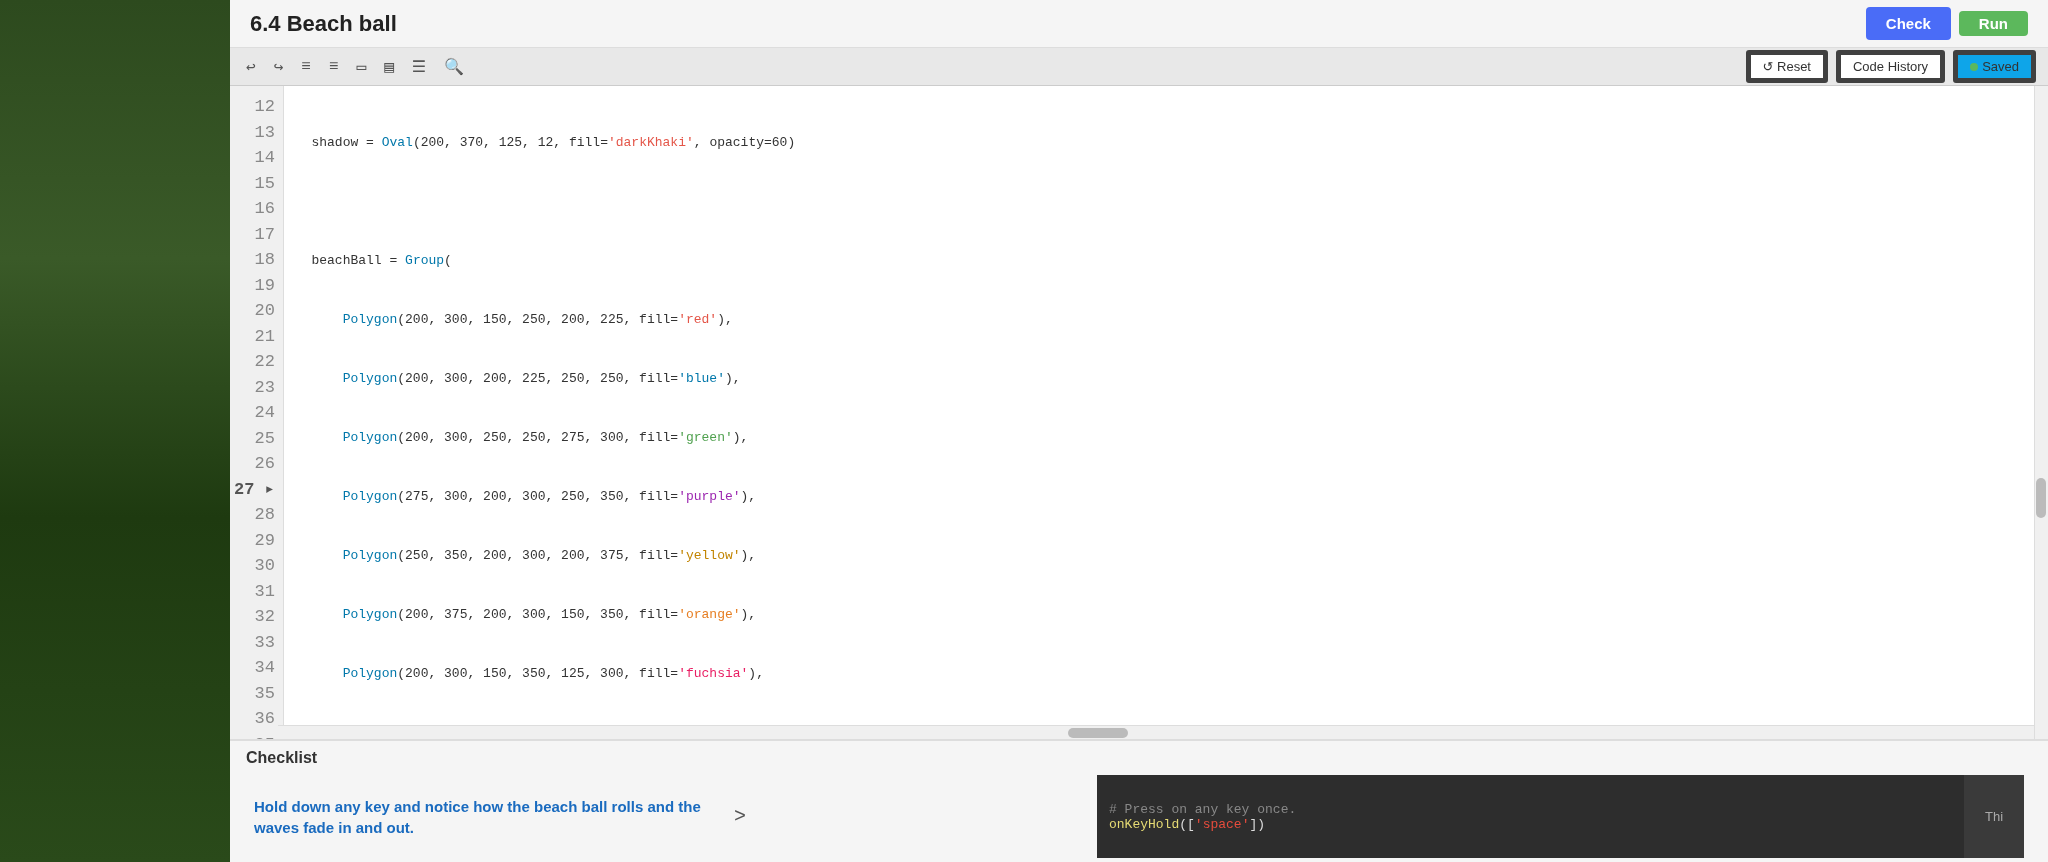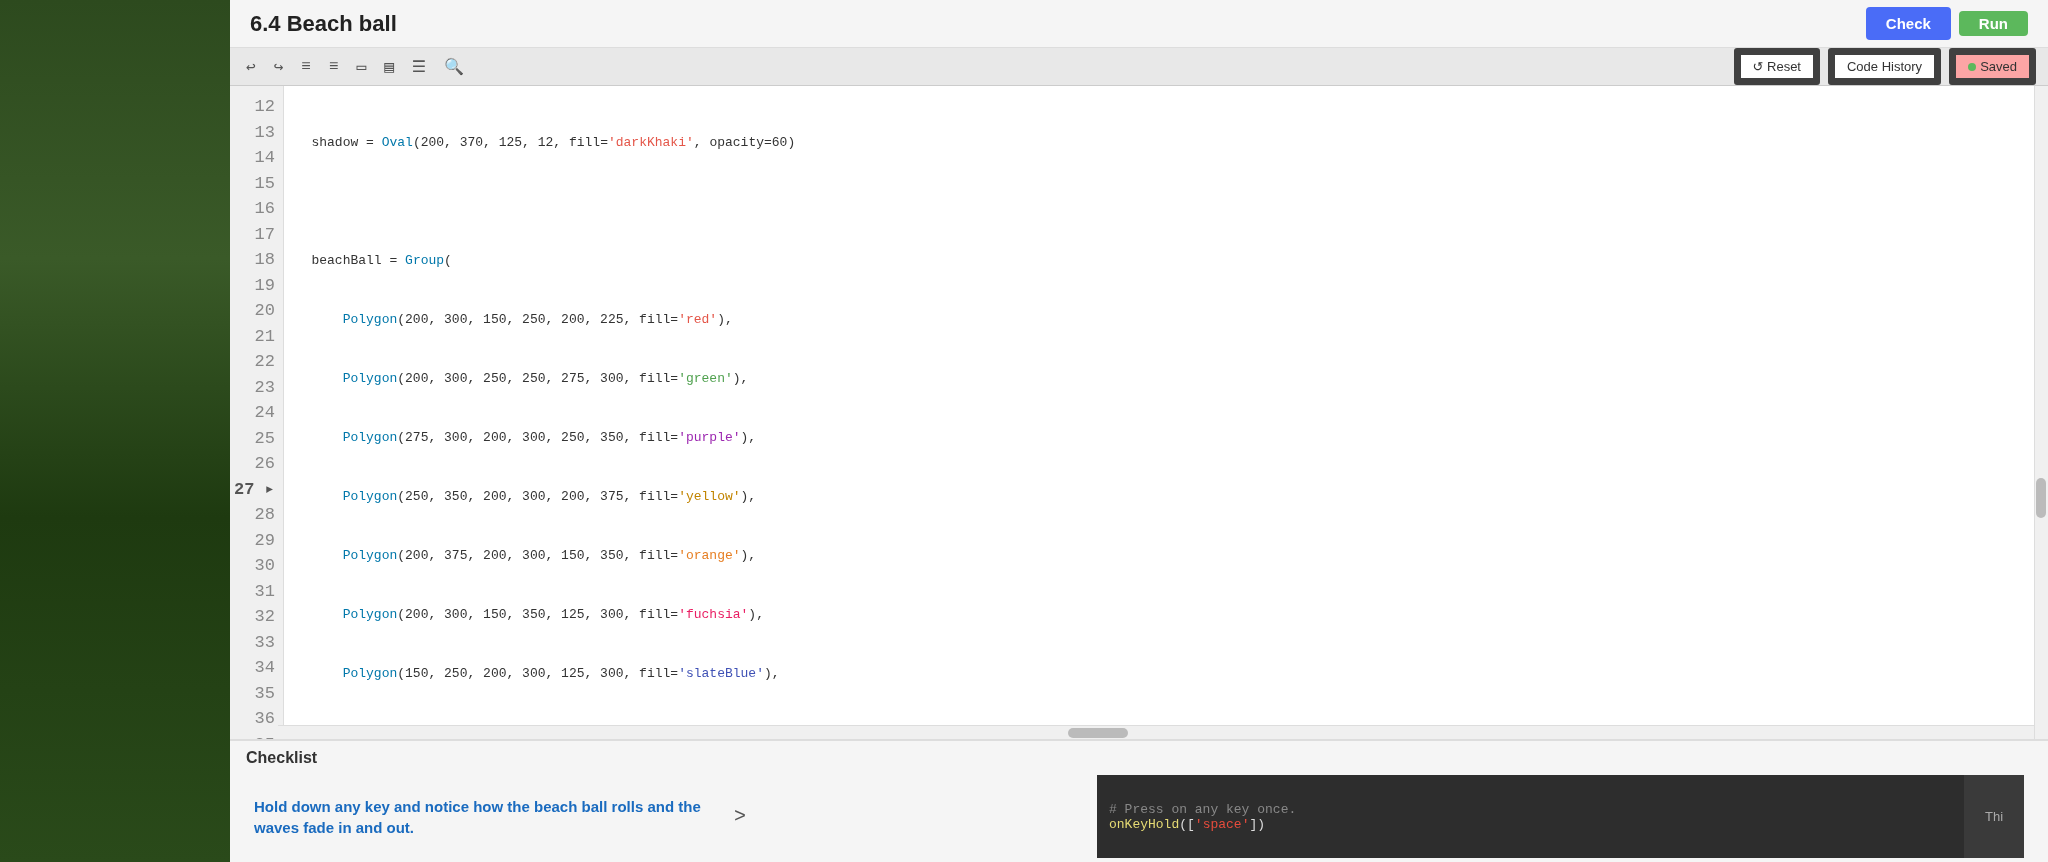--- a/index.html
+++ b/index.html
@@ -101,33 +101,33 @@
     }
 
     .toolbar-right {
       display: flex;
       align-items: center;
       gap: 8px;
     }
 
     .toolbar-btn {
       background: white;
-      border: 7px solid #404040;
+      border: 5px solid #404040;
       padding: 4px 12px;
       font-size: 13px;
       color: #333;
       cursor: pointer;
       border-radius: 3px;
       display: flex;
       align-items: center;
       gap: 4px;
     }
 
     .toolbar-btn.saved {
-      background: #fca5a5;
+      background: #0ea5e9;
     }
 
     .saved-dot {
       width: 8px;
       height: 8px;
       border-radius: 50%;
       background: #5cb85c;
       display: inline-block;
     }
 
@@ -383,20 +383,21 @@
         <span>25</span>
         <span>38</span>
         <span>30</span>
       </div>
 
       <div class="code-content">
         <span class="code-line">  shadow <span class="equals">=</span> <span class="fn">Oval</span>(200, 370, 125, 12, fill=<span class="str">'darkKhaki'</span>, opacity=60)</span>
         <span class="code-line"> </span>
         <span class="code-line">  beachBall <span class="equals">=</span> <span class="fn">Group</span>(</span>
         <span class="code-line">      <span class="fn">Polygon</span>(200, 300, 150, 250, 200, 225, fill=<span class="str">'red'</span>),</span>
+        <span class="code-line">      <span class="fn">Polygon</span>(200, 300, 200, 225, 250, 250, fill=<span class="str-blue">'blue'</span>),</span>
         <span class="code-line">      <span class="fn">Polygon</span>(200, 300, 250, 250, 275, 300, fill=<span class="str-green">'green'</span>),</span>
         <span class="code-line">      <span class="fn">Polygon</span>(275, 300, 200, 300, 250, 350, fill=<span class="str-purple">'purple'</span>),</span>
         <span class="code-line">      <span class="fn">Polygon</span>(250, 350, 200, 300, 200, 375, fill=<span class="str-yellow">'yellow'</span>),</span>
         <span class="code-line">      <span class="fn">Polygon</span>(200, 375, 200, 300, 150, 350, fill=<span class="str-orange">'orange'</span>),</span>
         <span class="code-line">      <span class="fn">Polygon</span>(200, 300, 150, 350, 125, 300, fill=<span class="str-fuchsia">'fuchsia'</span>),</span>
         <span class="code-line">      <span class="fn">Polygon</span>(150, 250, 200, 300, 125, 300, fill=<span class="str-slateblue">'slateBlue'</span>),</span>
         
         
         
         

